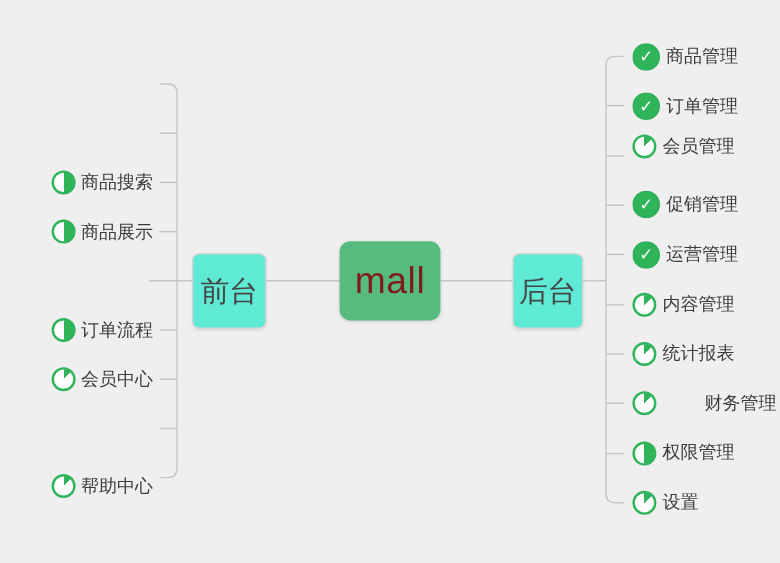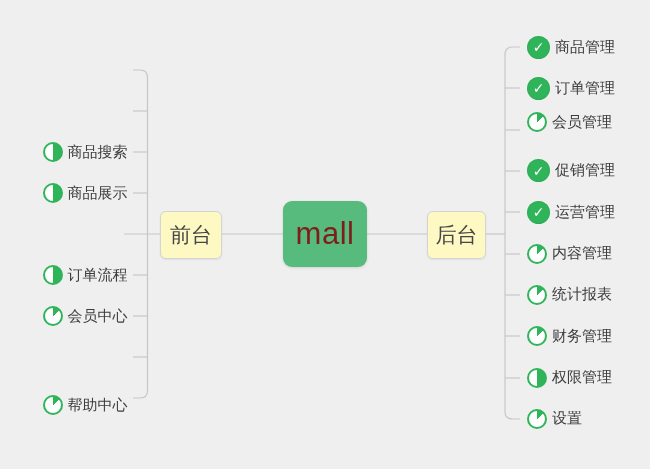--- a/index.html
+++ b/index.html
@@ -22,26 +22,26 @@
   .root-node{
     left:283px;top:201px;width:84px;height:66px;
     background:var(--node-green,#57bb7d);
     border-radius:9px;
     color:#7f1d1d;
     font-size:31px;
     letter-spacing:.5px;
     box-shadow:0 1px 3px rgba(0,0,0,.12);
   }
   .branch-node{
-    top:211px;height:48px;
-    background:#fef9c3;
+    top:211px;height:63px;
+    background:#5eead4;
     border:1px solid var(--node-border,#d4d4d4);
     border-radius:6px;
     color:var(--branch-text,#464646);
-    font-size:21px;
+    font-size:24px;
     box-shadow:0 1px 2px rgba(0,0,0,.07);
   }
   .branch-left{left:160px;width:62px;}
   .branch-right{left:427px;width:59px;}
   .col{position:absolute;top:0;height:469px;}
   .col-left{left:20px;width:130px;}
   .col-right{left:527px;width:120px;}
   .topic-row{
     position:absolute;
     height:26px;left:0;width:100%;
@@ -156,21 +156,21 @@
         <span class="topic-label">运营管理</span>
       </div>
       <div class="topic-row" style="top: 240.65px;">
         <span class="icon prog" style="background: conic-gradient(rgb(47, 180, 90) 12.5%, rgb(255, 255, 255) 12.5%);"></span>
         <span class="topic-label">内容管理</span>
       </div>
       <div class="topic-row" style="top: 281.98px;">
         <span class="icon prog" style="background: conic-gradient(rgb(47, 180, 90) 12.5%, rgb(255, 255, 255) 12.5%);"></span>
         <span class="topic-label">统计报表</span>
       </div>
-      <div class="topic-row" style="top: 323.31px;">
+      <div class="topic-row" style="top: 323.31px; justify-content: space-between;">
         <span class="icon prog" style="background: conic-gradient(rgb(47, 180, 90) 12.5%, rgb(255, 255, 255) 12.5%);"></span>
         <span class="topic-label">财务管理</span>
       </div>
       <div class="topic-row" style="top: 364.64px;">
         <span class="icon prog" style="background: conic-gradient(rgb(47, 180, 90) 50%, rgb(255, 255, 255) 50%);"></span>
         <span class="topic-label">权限管理</span>
       </div>
       <div class="topic-row" style="top: 405.97px;">
         <span class="icon prog" style="background: conic-gradient(rgb(47, 180, 90) 12.5%, rgb(255, 255, 255) 12.5%);"></span>
         <span class="topic-label">设置</span>

